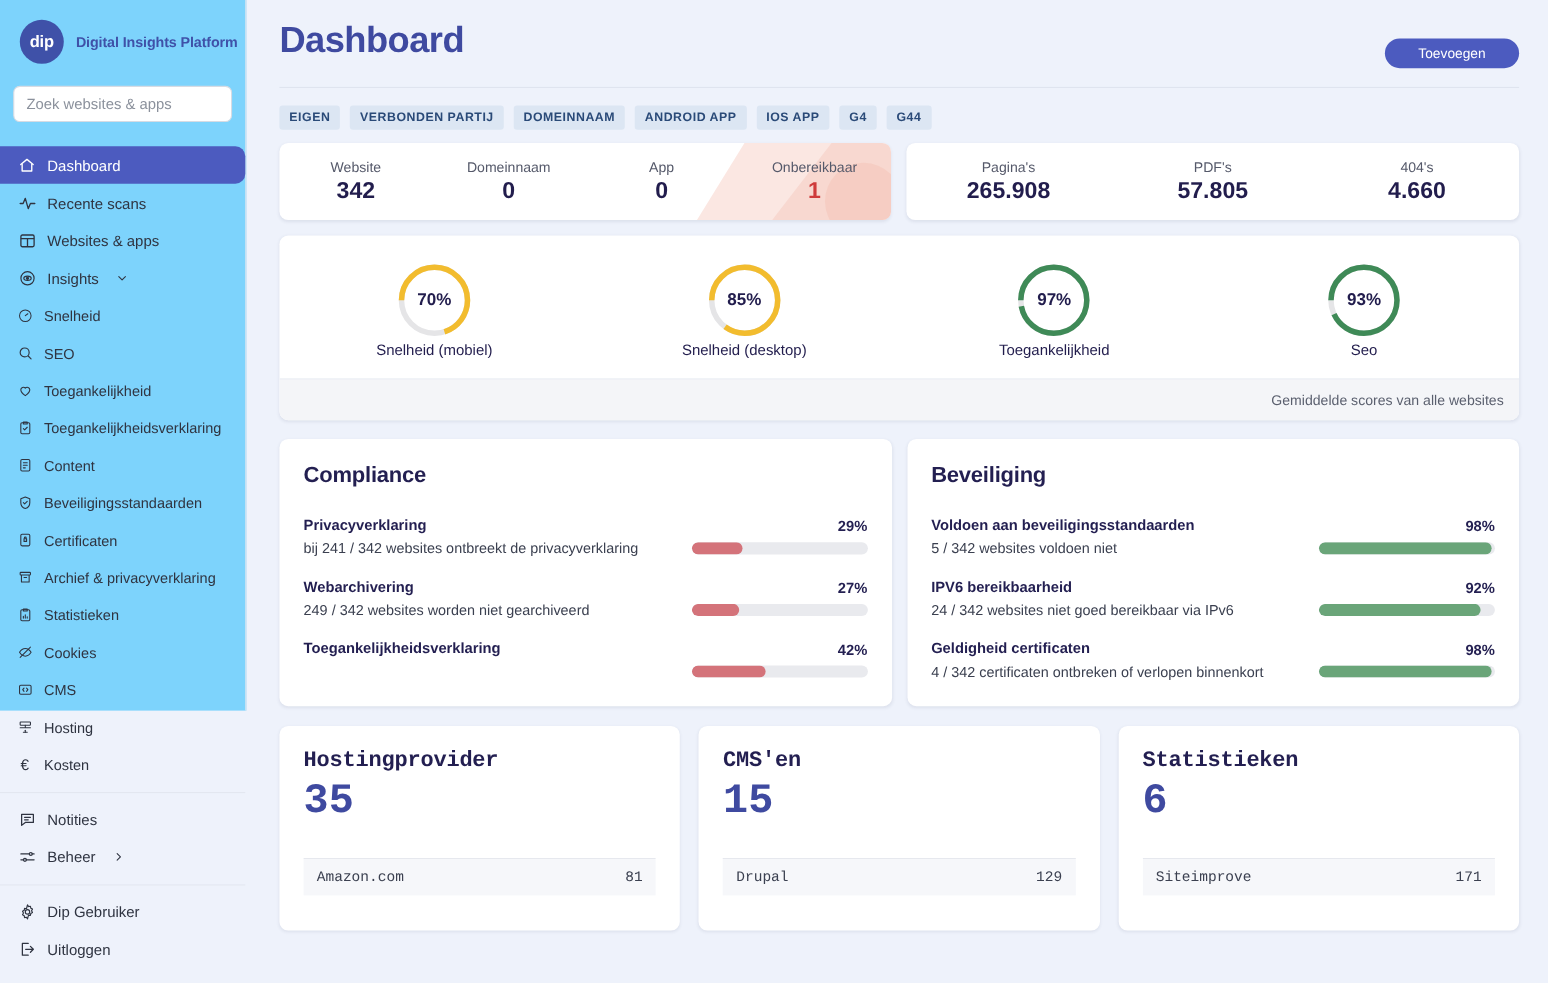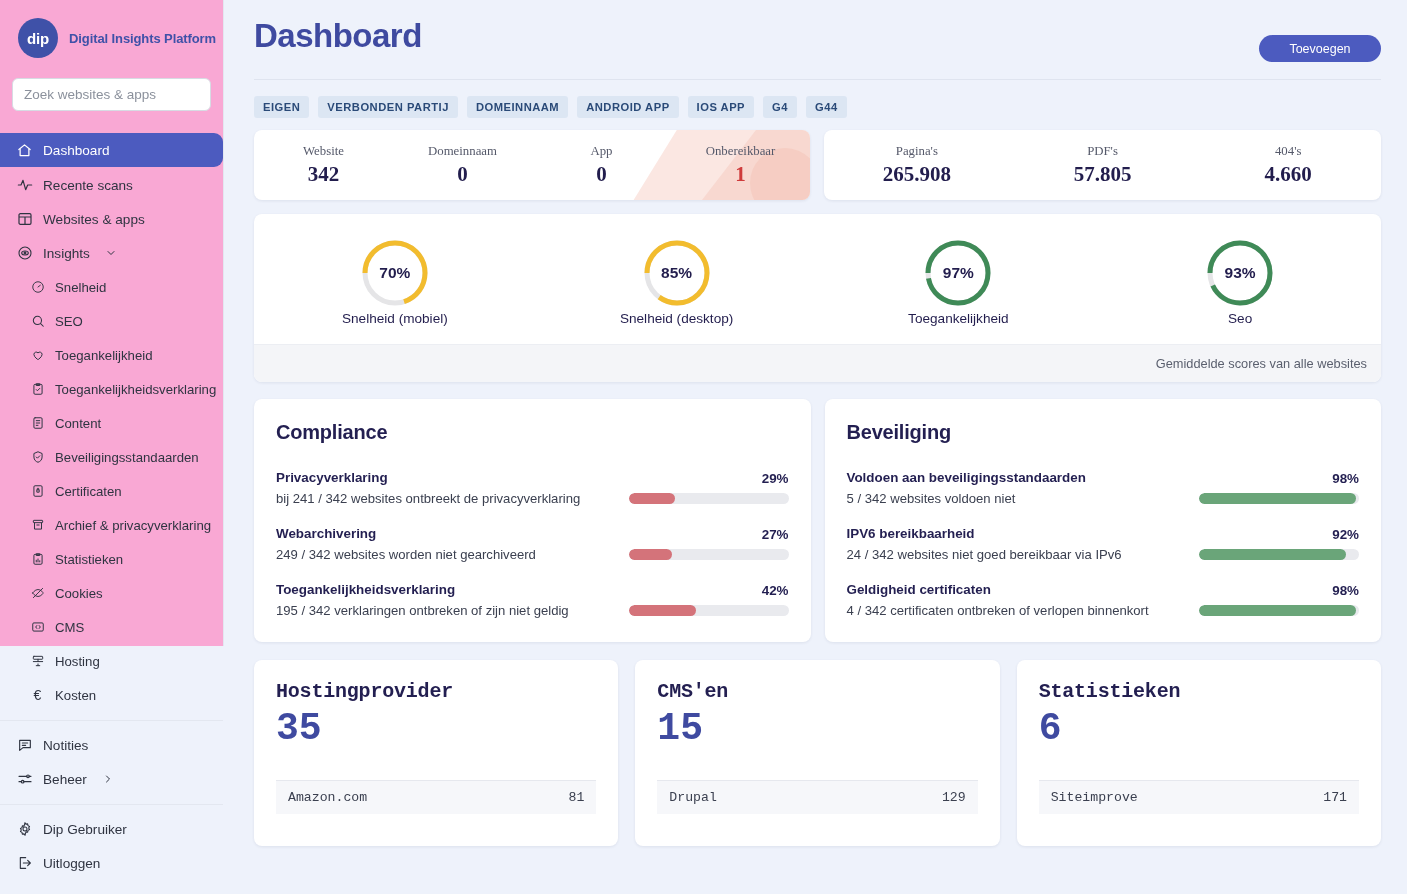--- a/index.html
+++ b/index.html
@@ -8,21 +8,21 @@
     overflow: hidden;
     background: #eef2fb;
     font-family: "Liberation Sans", sans-serif;
     color: #2b2553;
   }
   .app { display: flex; width: 1407px; height: 894px; }
 
   
   .sidebar {
     width: 224px; height: 646px;
-    background: #f9a8d4;
+    background: #7dd3fc;
     border-right: 1px solid #e3e7f0;
     display: flex; flex-direction: column;
     flex: 0 0 224px;
   }
   .brand { display: flex; align-items: center; gap: 11px; padding: 18px 0 14px 18px; }
   .brand-logo {
     width: 40px; height: 40px; border-radius: 50%;
     background: #3f51a8; color: #fff;
     display: flex; align-items: center; justify-content: center;
     font-size: 15px; font-weight: bold; letter-spacing: -0.2px;
@@ -49,21 +49,21 @@
     font-size: 13.6px; color: #2f3441; cursor: pointer;
     position: relative;
   }
   .nav-item.active {
     background: #4c5bbf; color: #ffffff;
     border-radius: 0 9px 9px 0;
     margin-right: 0px; height: 34px;
   }
   .nav-item .ico { width: 17px; height: 17px; display: flex; align-items: center; justify-content: center; flex: 0 0 17px; }
   .nav-item .ico svg { display: block; }
-  .nav-sub { padding-left: 30px; font-size: 13.2px; }
+  .nav-sub { padding-left: 15px; font-size: 13.2px; }
   .nav-sub .ico { width: 15px; height: 15px; flex: 0 0 15px; }
   .chev { margin-left: 5px; display: flex; align-items: center; }
   .euro { font-size: 14px; color: #2f3441; }
 
   
   .main { flex: 1 1 auto; height: 894px; padding: 0 26px 0 30px; overflow: hidden; }
   .page-head { display: flex; align-items: flex-start; justify-content: space-between; padding-top: 16px; }
   .page-title { font-size: 33px; font-weight: bold; color: #3f4aa0; letter-spacing: -0.5px; line-height: 1.2; }
   .add-btn {
     background: #4c5bbf; color: #fff; border: none;
@@ -84,21 +84,21 @@
   .card {
     background: #fff; border-radius: 8px;
     box-shadow: 0 1px 3px rgba(40,50,90,0.09);
   }
 
   
   .stat-row { display: flex; gap: 14px; }
   .stat-card { height: 70px; display: flex; align-items: center; position: relative; overflow: hidden; }
   .stat-card.left { flex: 0 0 556px; }
   .stat-card.right { flex: 1 1 auto; justify-content: center; }
-  .stat-cell { flex: 1 1 0; text-align: center; position: relative; z-index: 2; font-family: Liberation Serif, serif; }
+  .stat-cell { flex: 1 1 0; text-align: center; position: relative; z-index: 2; }
   .stat-label { font-size: 12.8px; color: #55596a; margin-bottom: 3px; }
   .stat-value { font-size: 21px; font-weight: bold; color: #221d4d; }
   .stat-value.danger { color: #cf3b3b; }
   .stat-label.danger { color: #55596a; }
   .pink-bg { position: absolute; right: 0; top: 0; bottom: 0; width: 180px; z-index: 1; overflow: hidden; }
   .pink-bg i { position: absolute; display: block; }
   .pink-a { right: 0; top: 0; width: 180px; height: 70px;
             background: #fbe7e2;
             clip-path: polygon(26% 0, 100% 0, 100% 100%, 2% 100%); }
   .pink-b { right: 0; top: 0; width: 120px; height: 70px;
@@ -536,21 +536,20 @@
             <div class="metric-pct">27%</div>
             <div class="track">
               <div class="fill red" style="width: 27%;"></div>
             </div>
           </div>
         </div>
 
         <div class="metric">
           <div class="metric-text">
             <div class="metric-name">Toegankelijkheidsverklaring</div>
-            <div class="metric-desc">195 / 342 verklaringen ontbreken of zijn niet geldig</div>
           </div>
           <div class="metric-bar-col">
             <div class="metric-pct">42%</div>
             <div class="track">
               <div class="fill red" style="width: 42%;"></div>
             </div>
           </div>
         </div>
       </div>
 

